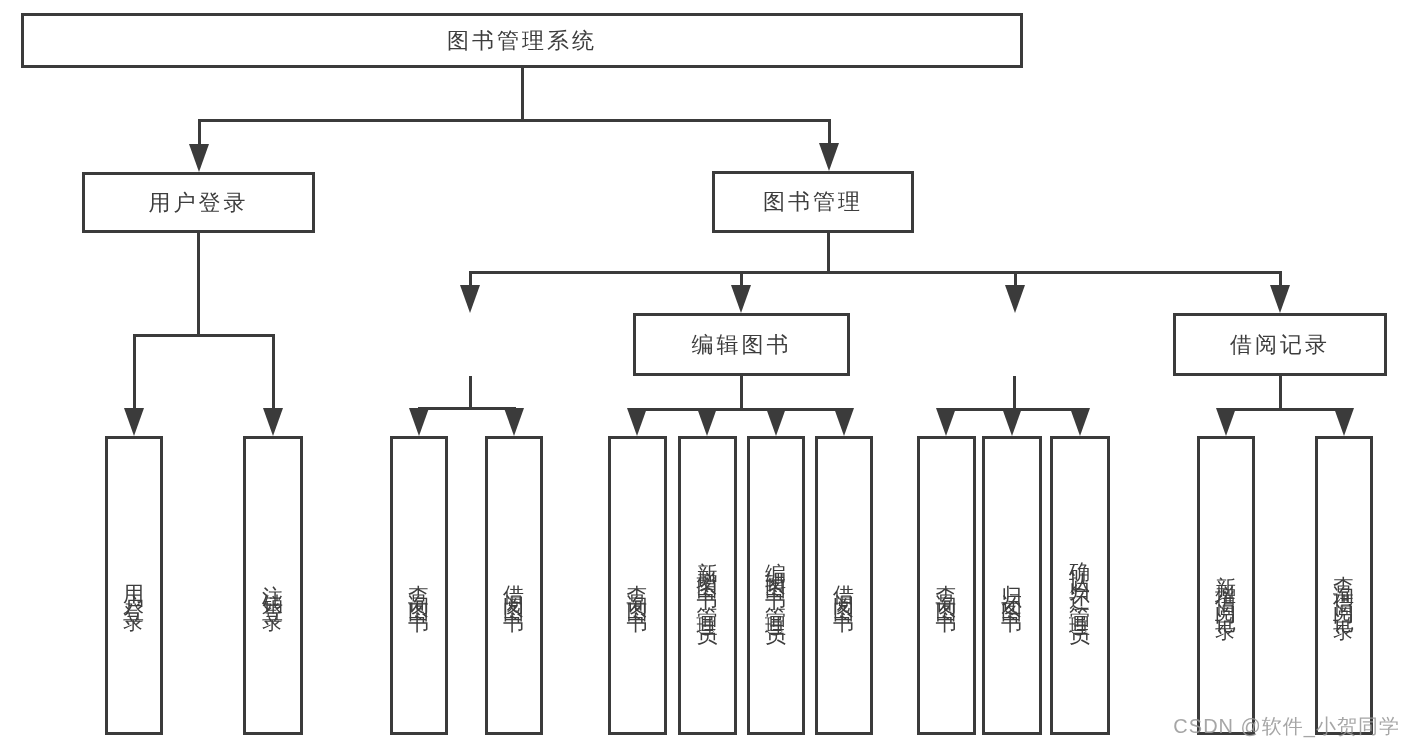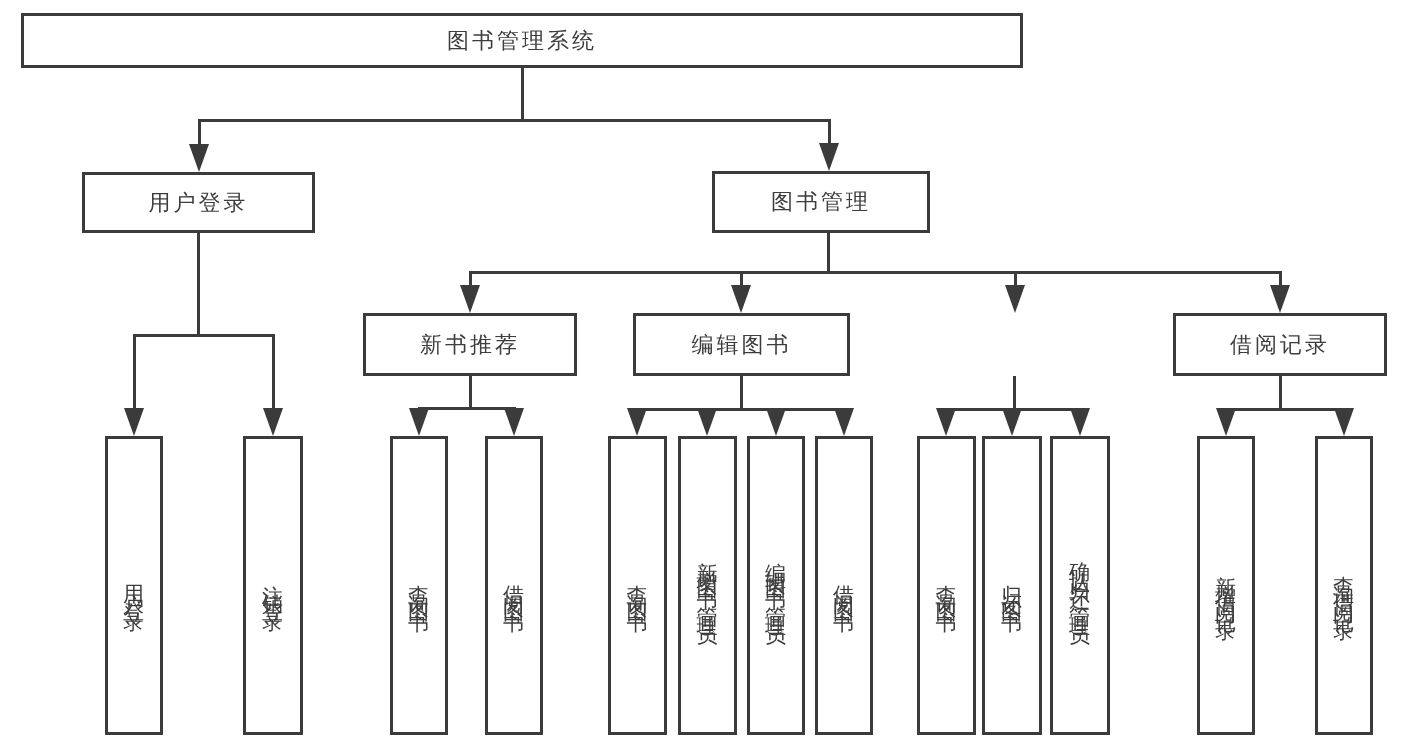--- a/index.html
+++ b/index.html
@@ -123,27 +123,24 @@
     </g>
   </svg>
 
   <div class="node h" style="left:21px; top:13px; width:1002px; height:55px;">
     <span>图书管理系统</span>
   </div>
 
   <div class="node h" style="left:82px; top:172px; width:233px; height:61px;">
     <span>用户登录</span>
   </div>
-  <div class="node h" style="left:712px; top:171px; width:218px; height:62px;">
+  <div class="node h" style="left:712px; top:171px; width:202px; height:62px;">
     <span>图书管理</span>
   </div>
 
-  <div class="node h" style="left:363px; top:313px; width:214px; height:63px;">
-    <span>新书推荐</span>
-  </div>
   <div class="node h" style="left:633px; top:313px; width:217px; height:63px;">
     <span>编辑图书</span>
   </div>
   <div class="node h" style="left:1173px; top:313px; width:214px; height:63px;">
     <span>借阅记录</span>
   </div>
 
   <div class="node v" style="left:105px; top:436px; width:58px; height:299px;">
     <span>用户登录</span>
   </div>
@@ -181,14 +178,15 @@
     <span>确认归还（管理员）</span>
   </div>
 
   <div class="node v" style="left:1197px; top:436px; width:58px; height:299px;">
     <span>新增借阅记录</span>
   </div>
   <div class="node v" style="left:1315px; top:436px; width:58px; height:299px;">
     <span>查询借阅记录</span>
   </div>
 
+  <div class="watermark">CSDN @软件_小贺同学</div>
 
 </div>
 
 </body></html>

